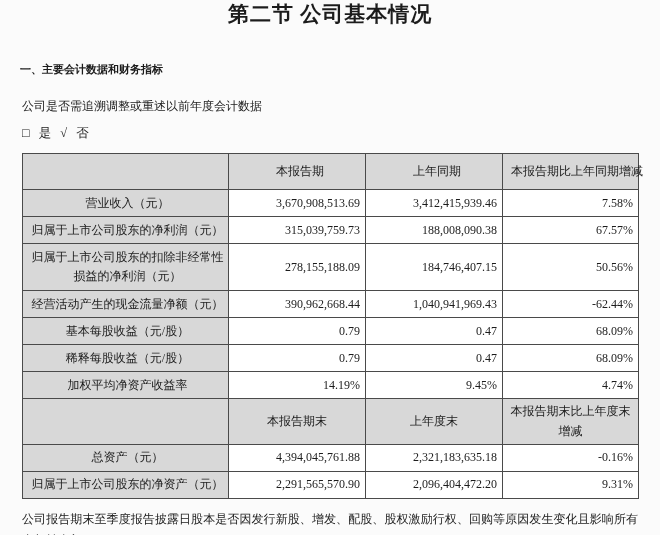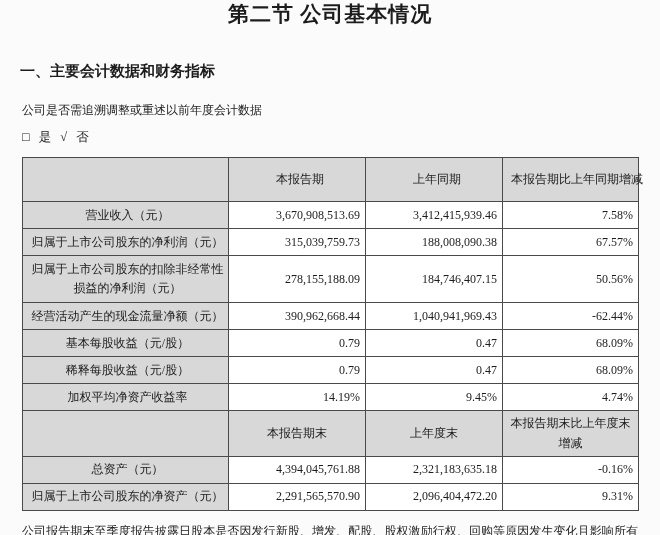--- a/index.html
+++ b/index.html
@@ -14,21 +14,21 @@
 
   .doc-title {
     text-align: center;
     padding-top: 0;
     font-size: 21px;
     font-weight: bold;
     letter-spacing: 1px;
   }
   .section-heading {
     margin: 34px 0 0 20px;
-    font-size: 15px;
+    font-size: 11px;
     font-weight: bold;
   }
   .question-line {
     margin: 21px 0 0 22px;
     font-size: 12px;
   }
   .options-line {
     margin: 10px 0 0 22px;
     font-size: 12.5px;
   }
@@ -62,21 +62,21 @@
   }
   .fin-table td.hdr.wrap {
     white-space: normal;
     word-break: break-all;
     line-height: 1.7;
   }
   .fin-table td.val {
     background: #ffffff;
     text-align: right;
   }
-  .fin-table tr.h1 td { height: 44px; padding-left: 8px; }
+  .fin-table tr.h1 td { height: 36px; padding-left: 8px; }
   .fin-table tr.r td  { height: 27px; }
   .fin-table tr.tall td { height: 47px; }
   .fin-table tr.h2 td { height: 42px; }
 
   .footer-note {
     margin: 10px 0 0 22px;
     width: 616px;
     font-size: 12px;
     line-height: 21px;
     text-align: justify;

